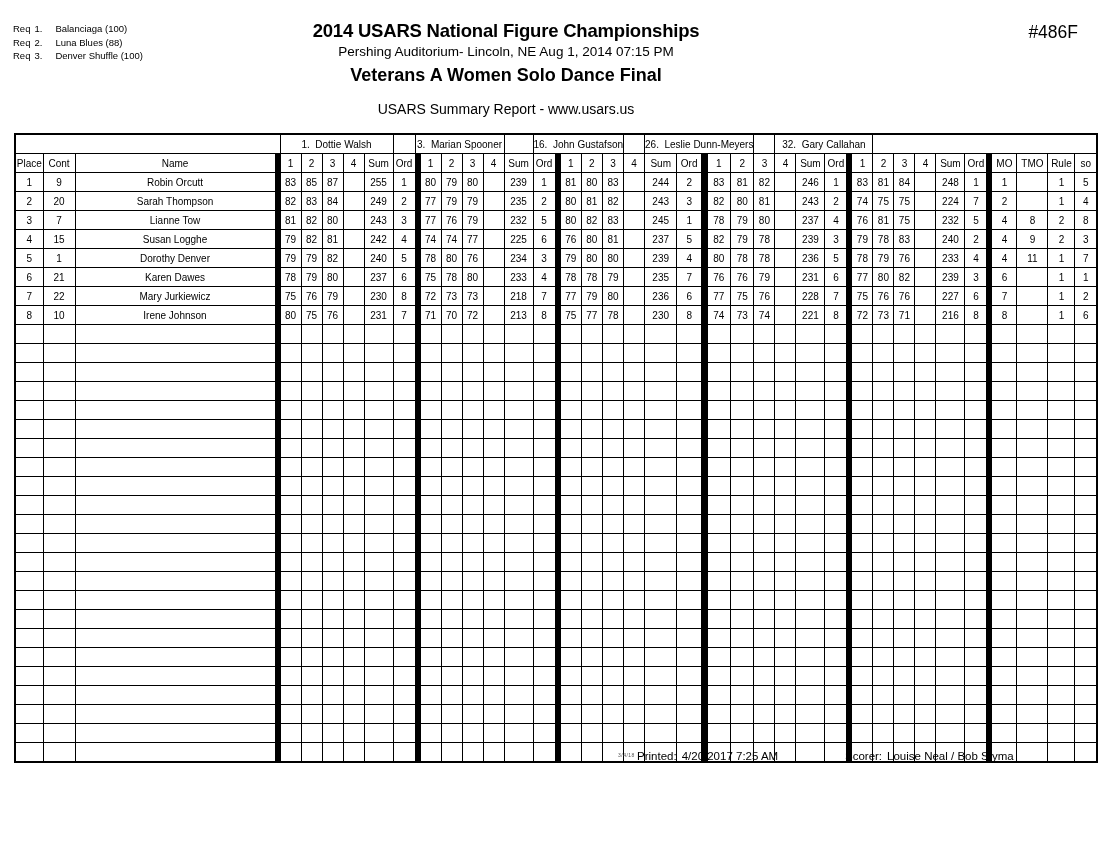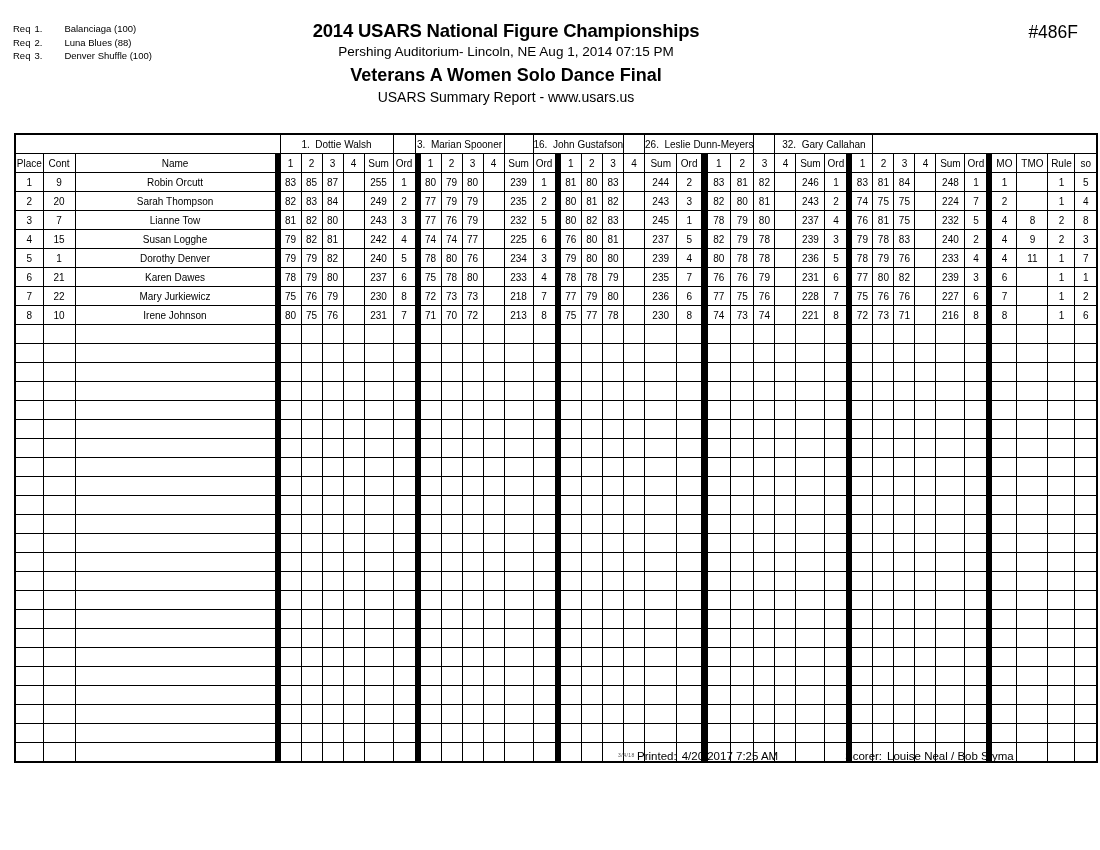--- a/index.html
+++ b/index.html
@@ -21,21 +21,21 @@
     position: absolute;
     left: 13px;
     top: 22px;
     font-size: 9.5px;
     line-height: 13.5px;
     white-space: nowrap;
   }
   #req-list .req-row { display: block; }
   #req-list .req-lbl { display: inline-block; }
   #req-list .req-num { display: inline-block; margin-left: 4px; }
-  #req-list .req-name { display: inline-block; margin-left: 22px; }
+  #req-list .req-name { display: inline-block; margin-left: 13px; }
 
   
   #title-block {
     position: absolute;
     left: 0;
     top: 20px;
     width: 1012px;
     text-align: center;
   }
   #ev-title {
@@ -51,21 +51,21 @@
   }
   #ev-class {
     font-size: 18px;
     font-weight: bold;
     line-height: 22px;
     margin-top: 3px;
   }
   #ev-report {
     font-size: 14px;
     line-height: 19px;
-    margin-top: 2px;
+    margin-top: 14px;
   }
   #ev-code {
     position: absolute;
     right: 22px;
     top: 22px;
     font-size: 17.5px;
     font-weight: normal;
   }
 
   

